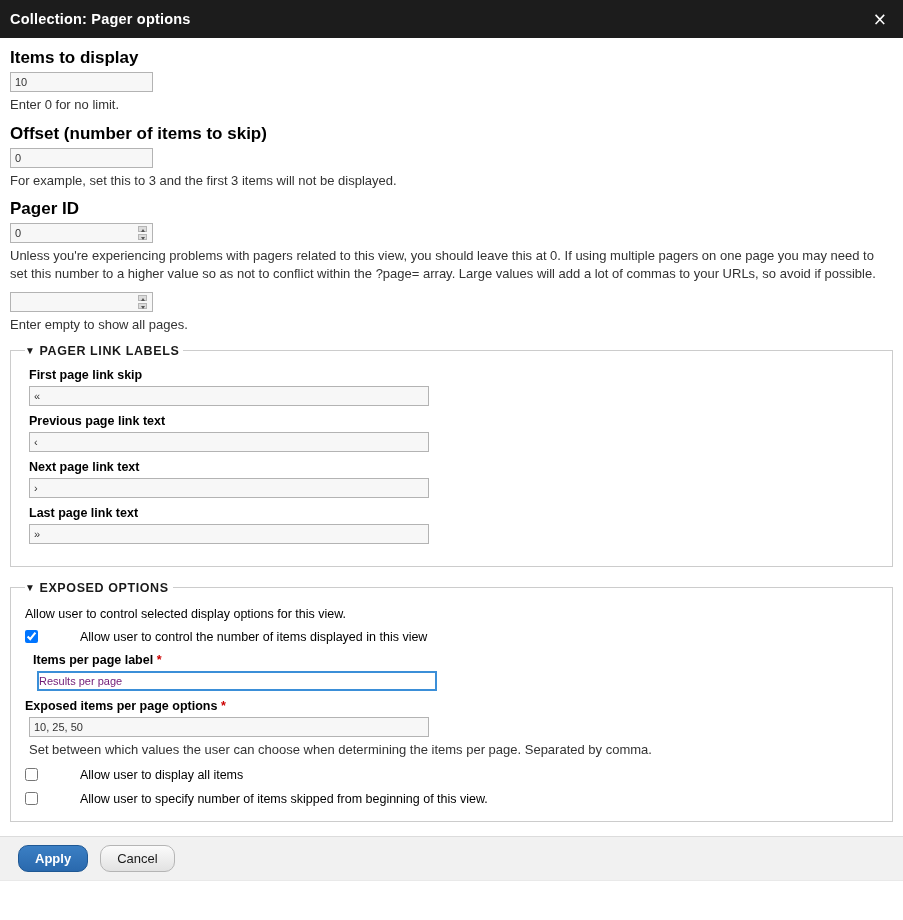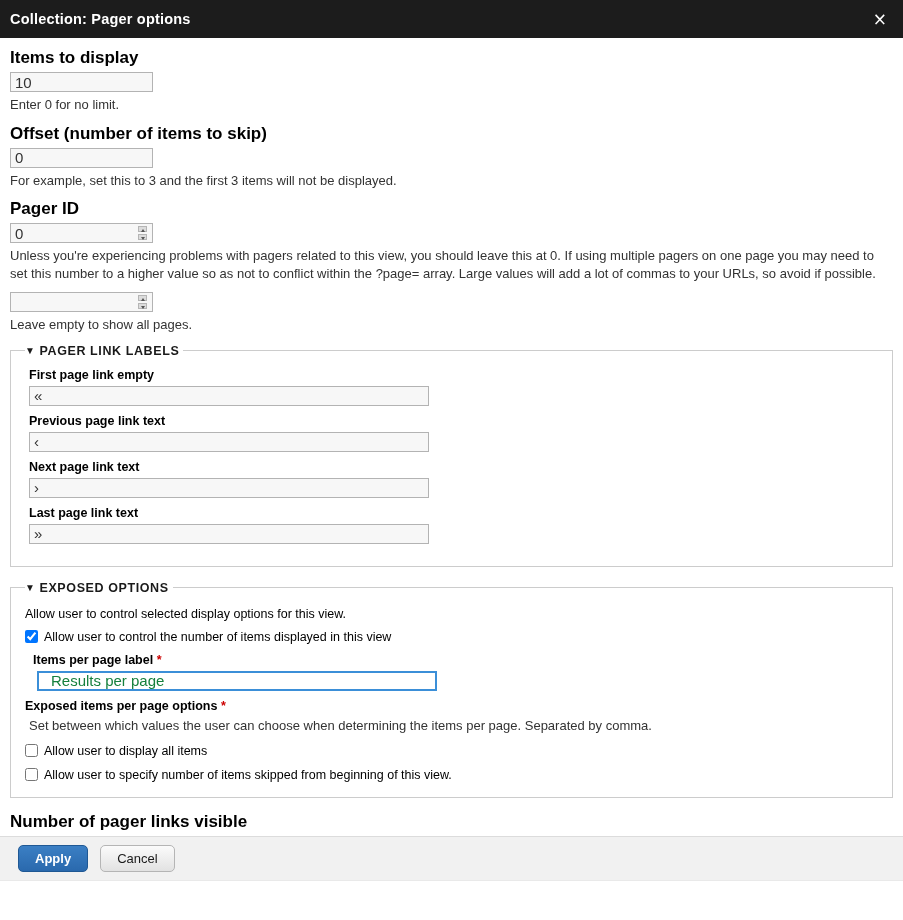--- a/index.html
+++ b/index.html
@@ -56,31 +56,31 @@
     display: block;
   }
   .req { color: #c00; font-weight: bold; }
 
   input.textbox {
     border: 1px solid #b3b3b3;
     background: #f7f7f7;
     height: 20px;
     padding: 1px 4px;
     font-family: "Liberation Sans", sans-serif;
-    font-size: 15px;
+    font-size: 11px;
     color: #333;
     outline: none;
   }
   input.w-small { width: 143px; }
 
   input.focused {
     border: 2px solid #3b8fd8;
     background: #ffffff;
-    color: #15803d;
-    padding: 0 12px;
+    color: #701a75;
+    padding: 0 0;
   }
 
   .desc {
     font-size: 13px;
     color: #333333;
     margin-top: 4px;
     line-height: 1.35;
   }
 
   
@@ -145,20 +145,21 @@
     margin: 0 0 4px 4px;
   }
   .sub-field { margin-bottom: 8px; }
   input.w-link { width: 400px; margin-left: 4px; }
 
   
   .check-row {
     display: flex;
     align-items: flex-start;
     margin: 0 0 8px 0;
+    gap: 36px;
   }
   .check-row input[type=checkbox] {
     margin: 1px 6px 0 0;
     width: 13px;
     height: 13px;
   }
   .check-row label {
     font-size: 12.5px;
     color: #000;
     line-height: 1.3;
@@ -179,21 +180,21 @@
     padding: 8px 18px;
     height: 44px;
     display: flex;
     align-items: center;
     gap: 12px;
   }
   .btn {
     font-family: "Liberation Sans", sans-serif;
     font-size: 13px;
     padding: 5px 16px;
-    border-radius: 5px;
+    border-radius: 10px;
     cursor: pointer;
     line-height: 1.2;
   }
   .btn-primary {
     background: linear-gradient(#3b7fc4, #2a69ad);
     border: 1px solid #1f5894;
     color: #ffffff;
     font-weight: bold;
   }
   .btn-secondary {
@@ -248,30 +249,30 @@
     </div>
 
     <div class="field">
       <span class="spin-wrap">
         <input class="textbox w-small" type="text" value="" style="">
         <span class="spinner">
           <i class="up"></i>
           <i class="down"></i>
         </span>
       </span>
-      <div class="desc">Leave empty to show all pages.</div>
+      <div class="desc">Enter empty to show all pages.</div>
     </div>
 
     <fieldset class="group">
       <legend class="group-legend">
         <span class="arrow">▼</span><span>PAGER LINK LABELS</span>
       </legend>
 
       <div class="sub-field">
-        <label class="sub-label">First page link empty</label>
+        <label class="sub-label">First page link skip</label>
         <input class="textbox w-link" type="text" value="«" style="">
       </div>
 
       <div class="sub-field">
         <label class="sub-label">Previous page link text</label>
         <input class="textbox w-link" type="text" value="‹" style="">
       </div>
 
       <div class="sub-field">
         <label class="sub-label">Next page link text</label>
@@ -302,20 +303,21 @@
           <span class="req">*</span>
         </label>
         <input class="textbox w-link focused" type="text" value="Results per page" style="">
       </div>
 
       <div class="sub-field" style="margin-left:0">
         <label class="sub-label" style="margin-left:0">
           <span>Exposed items per page options</span>
           <span class="req">*</span>
         </label>
+        <input class="textbox w-link" type="text" value="10, 25, 50" style="">
         <div class="desc" style="margin-left:4px">Set between which values the user can choose when determining the items per page. Separated by comma.</div>
       </div>
 
       <div class="check-row">
         <input type="checkbox" style="">
         <label>Allow user to display all items</label>
       </div>
 
       <div class="check-row" style="margin-bottom:0">
         <input type="checkbox" style="">

